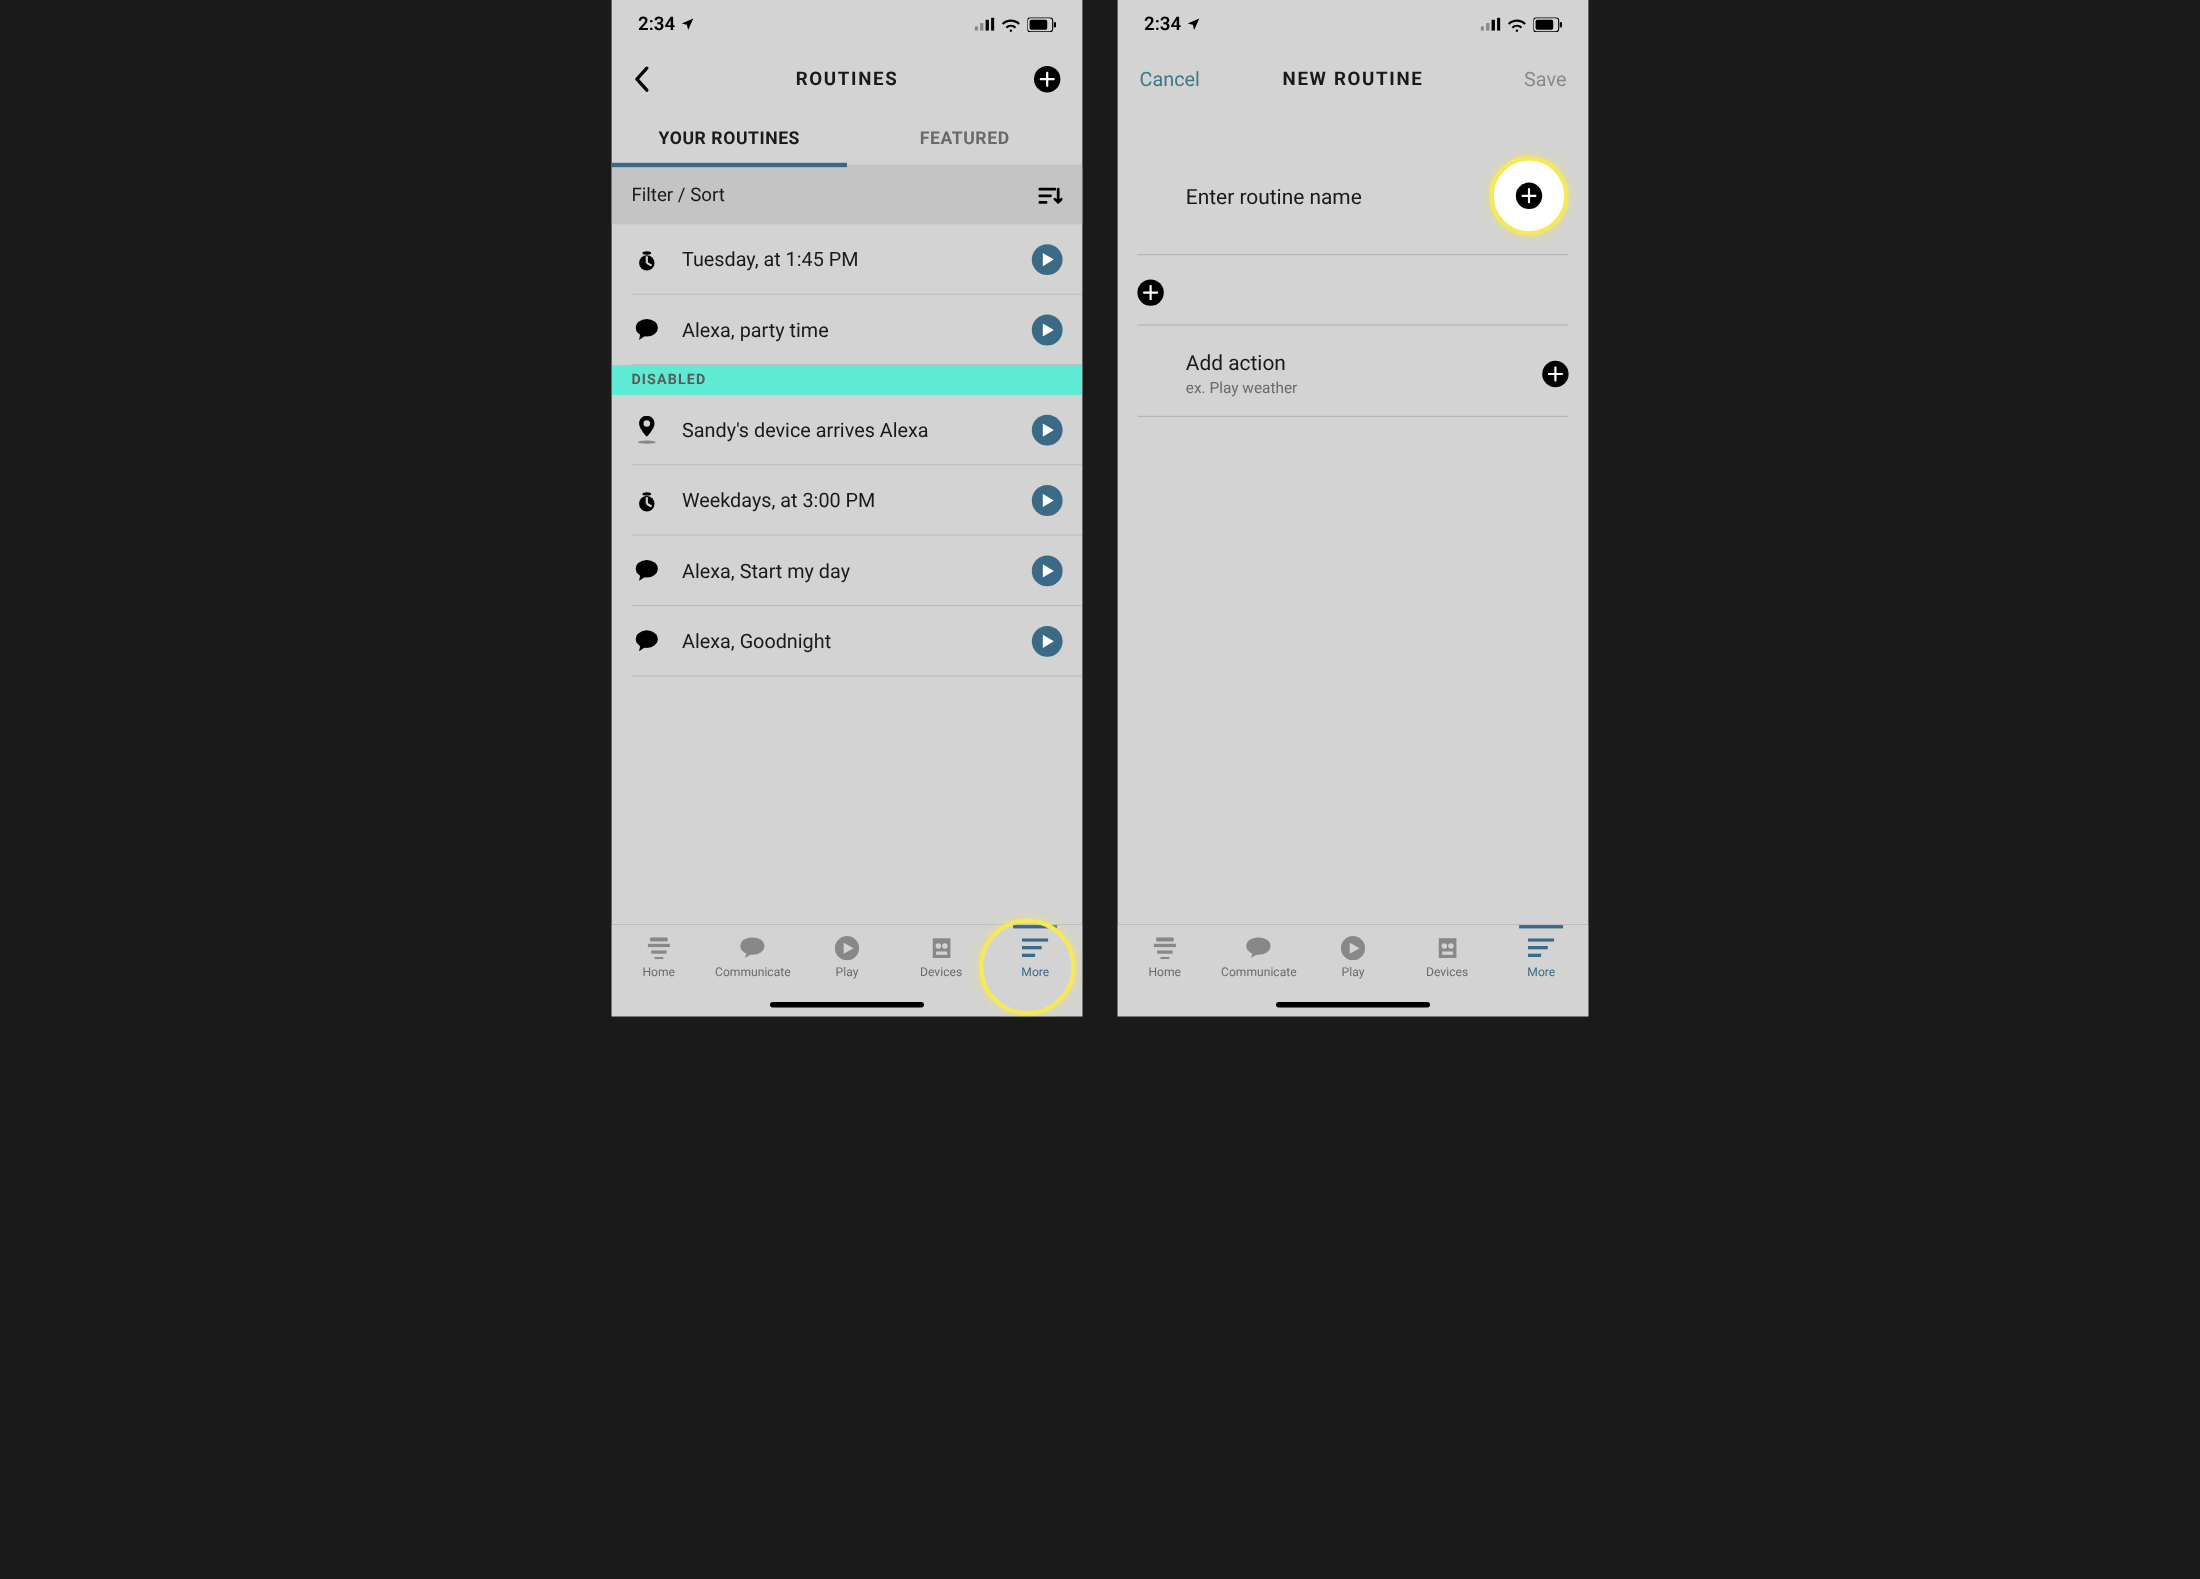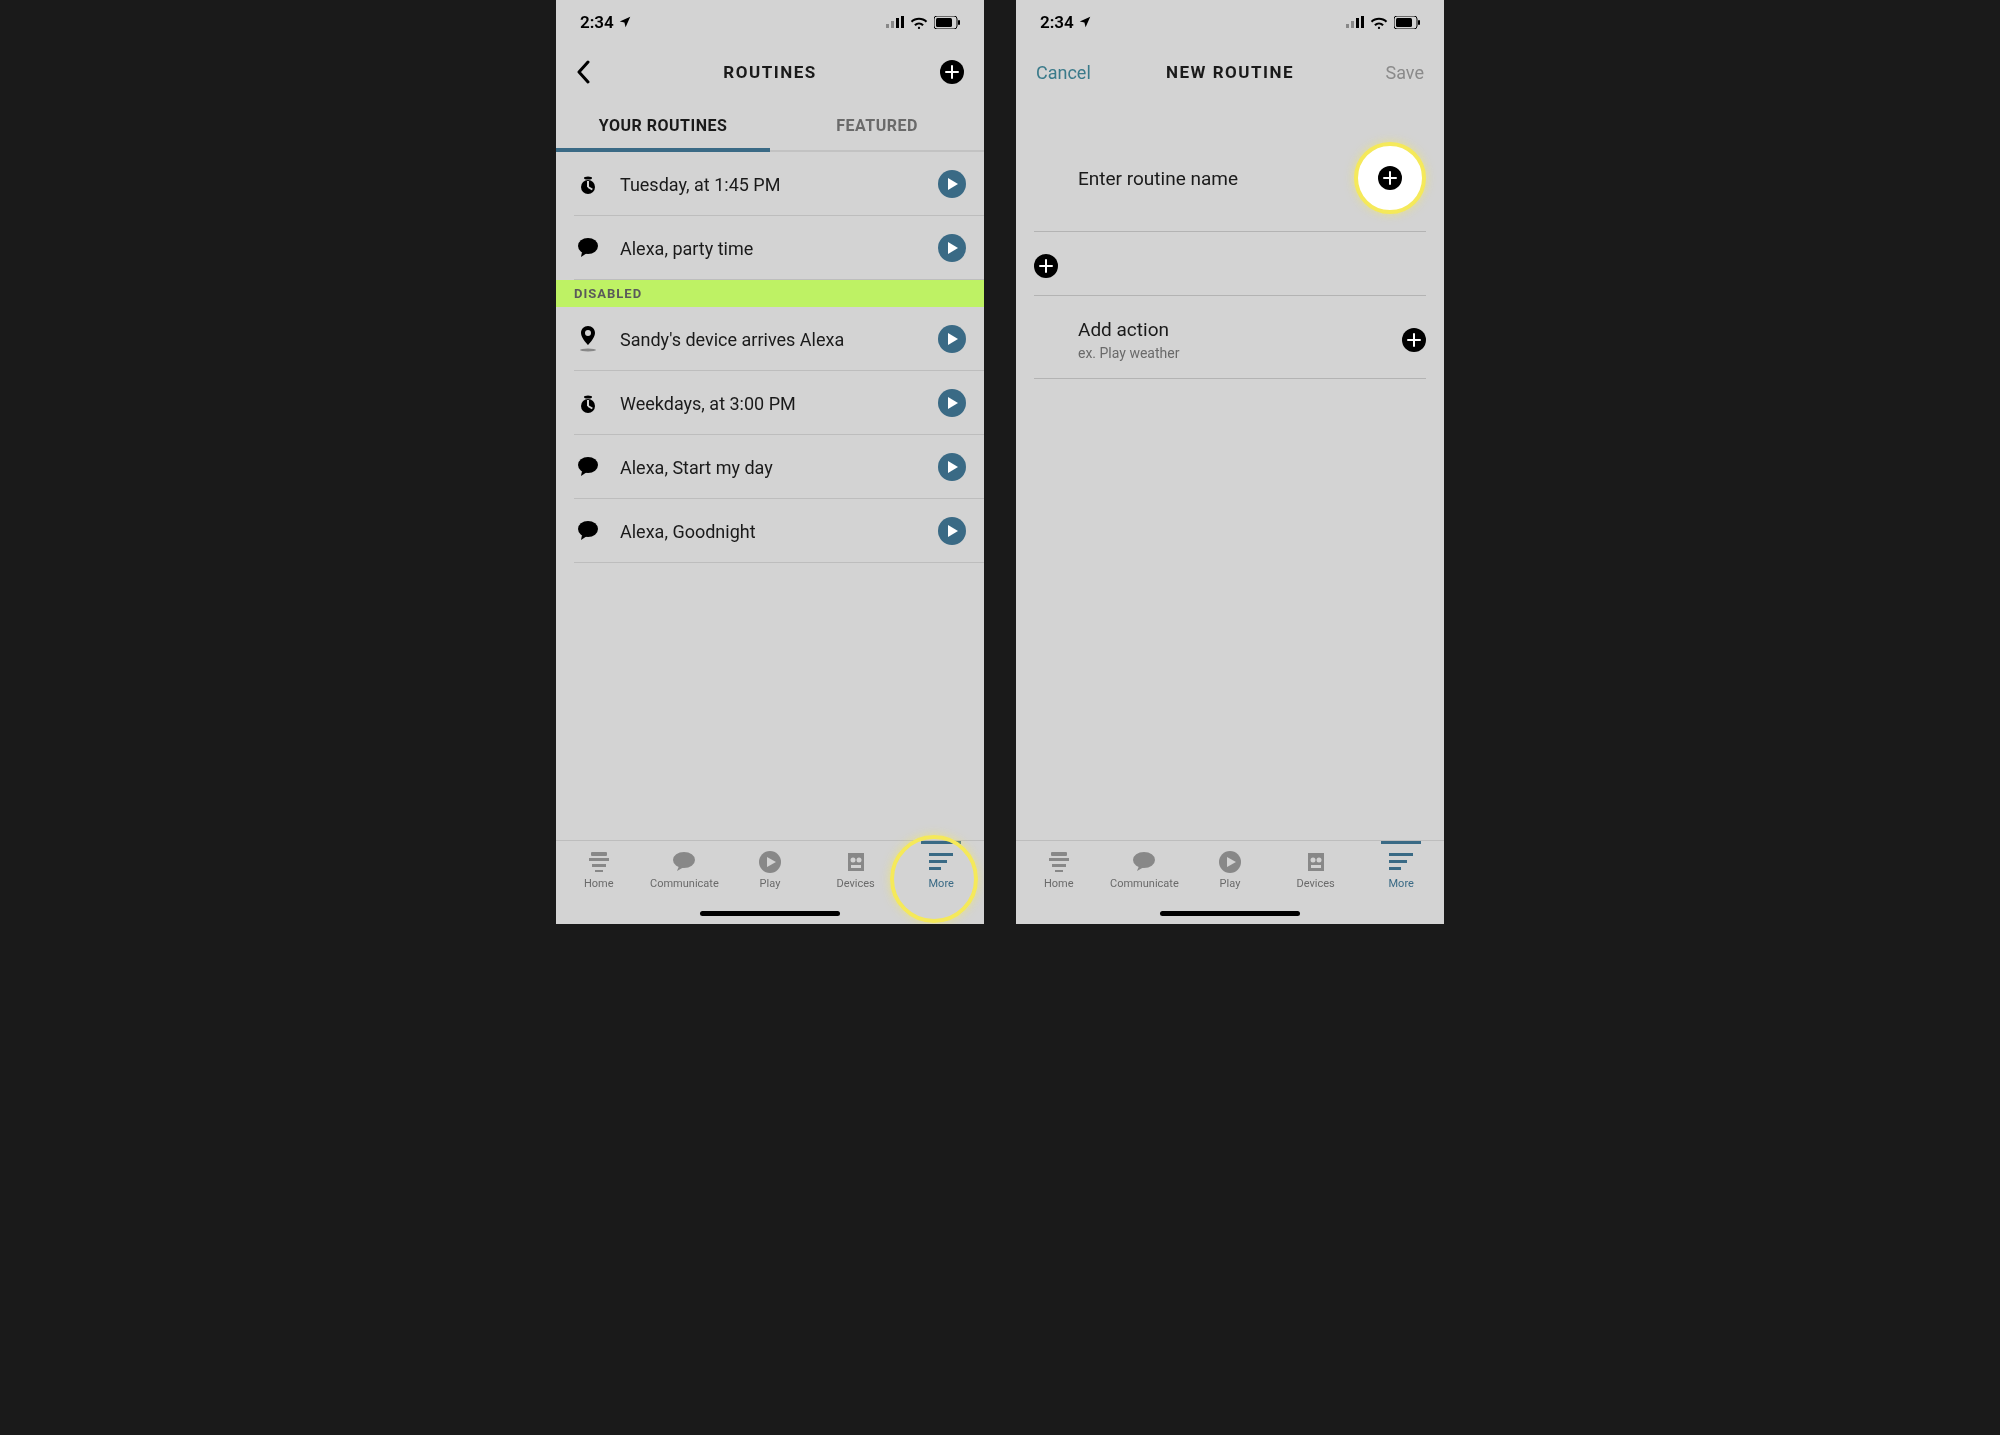--- a/index.html
+++ b/index.html
@@ -97,21 +97,21 @@
     display: flex;
     align-items: center;
     justify-content: space-between;
     padding: 0 18px;
     font-size: 17px;
     color: #1a1a1a;
   }
   
   .list { flex: 1; overflow-y: auto; }
   .section-header {
-    background: #bef264;
+    background: #5eead4;
     padding: 6px 18px;
     font-size: 13px;
     font-weight: 700;
     letter-spacing: 1px;
     color: #5a5a5a;
   }
   .row {
     display: flex;
     align-items: center;
     padding: 18px;
@@ -253,20 +253,27 @@
           </svg>
       </div>
     </div>
   </div>
 
   <div class="tabs">
     <div class="tab active">YOUR ROUTINES</div>
     <div class="tab">FEATURED</div>
   </div>
 
+  <div class="filter-row">
+    <span>Filter / Sort</span>
+    <svg width="22" height="18" viewBox="0 0 22 18">
+        <path d="M1 3h14M1 9h10M1 15h6" stroke="#000" stroke-width="2.5" stroke-linecap="round"></path>
+        <path d="M18 3v12m0 0l-3-3m3 3l3-3" stroke="#000" stroke-width="2.5" fill="none" stroke-linecap="round" stroke-linejoin="round"></path>
+      </svg>
+  </div>
 
   <div class="list">
 
     <div class="row">
       <div class="row-icon">
         <svg width="24" height="24" viewBox="0 0 24 24">
             <ellipse cx="12" cy="6" rx="4" ry="1.5" fill="#000"></ellipse>
             <circle cx="12" cy="15" r="7" fill="#000"></circle>
             <rect x="11" y="9" width="2" height="6" fill="#d3d3d3"></rect>
             <rect x="12" y="14" width="5" height="2" fill="#d3d3d3" transform="rotate(30 12 15)"></rect>

